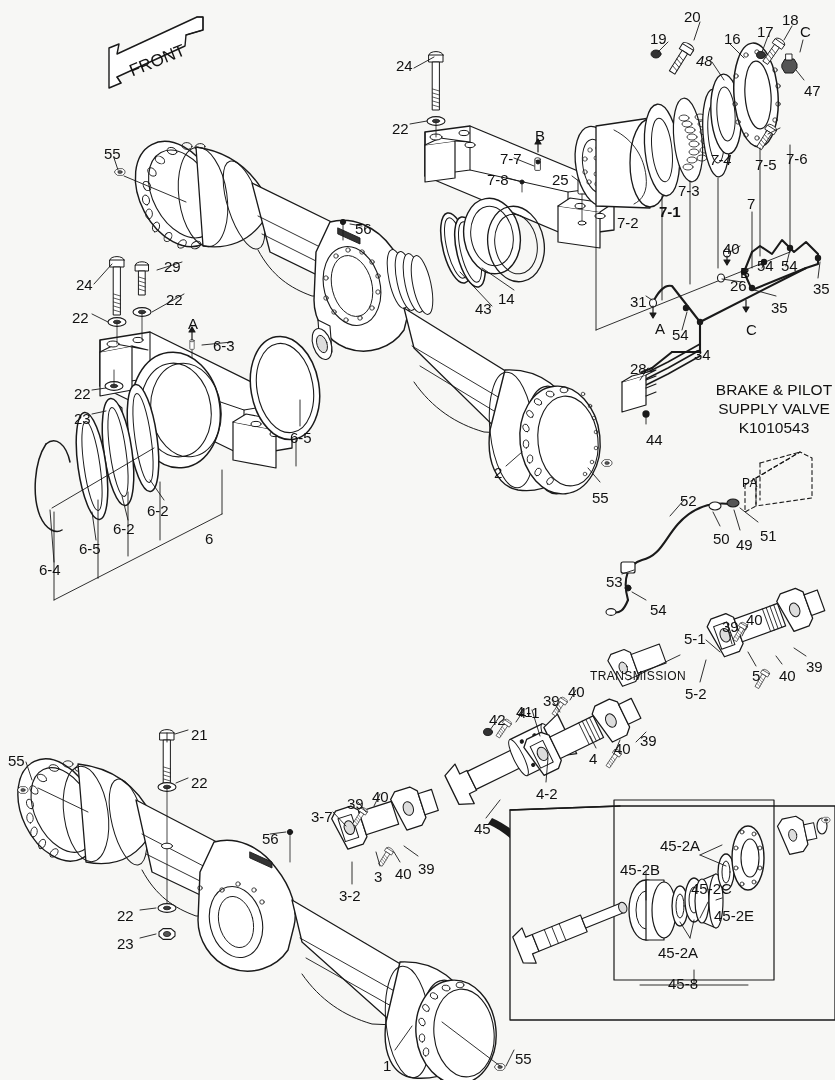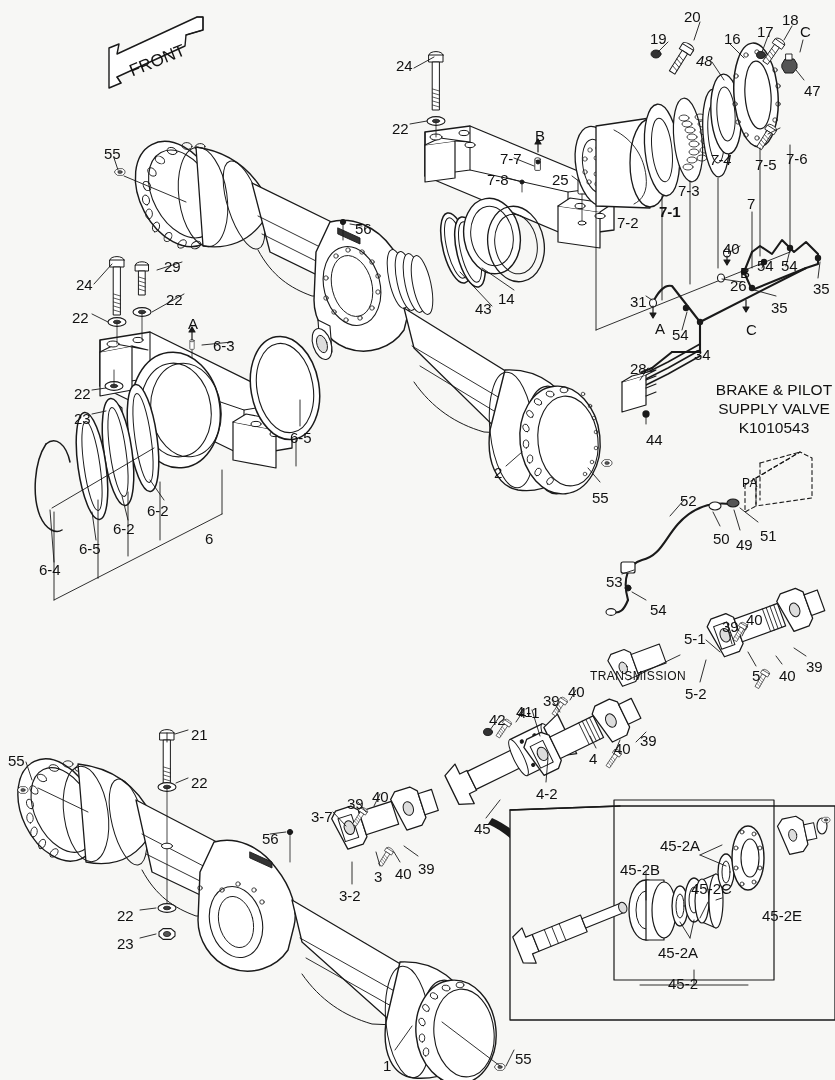--- a/index.html
+++ b/index.html
@@ -894,19 +894,19 @@
       <div class="lbl" style="left: 474px; top: 821px;">45</div>
       <div class="lbl" style="left: 311px; top: 809px;">3-7</div>
       <div class="lbl" style="left: 347px; top: 796px;">39</div>
       <div class="lbl" style="left: 372px; top: 789px;">40</div>
       <div class="lbl" style="left: 374px; top: 869px;">3</div>
       <div class="lbl" style="left: 395px; top: 866px;">40</div>
       <div class="lbl" style="left: 418px; top: 861px;">39</div>
       <div class="lbl" style="left: 339px; top: 888px;">3-2</div>
       <div class="lbl" style="left: 660px; top: 838px;">45-2A</div>
       <div class="lbl" style="left: 620px; top: 862px;">45-2B</div>
-      <div class="lbl" style="left: 714px; top: 908px; margin-left: 48px;">45-2E</div>
+      <div class="lbl" style="left: 714px; top: 908px;">45-2E</div>
       <div class="lbl" style="left: 672px; top: 881px; margin-left: 19px;">45-2C</div>
       <div class="lbl" style="left: 658px; top: 945px;">45-2A</div>
-      <div class="lbl" style="left: 668px; top: 976px;">45-2</div>
+      <div class="lbl" style="left: 668px; top: 976px;">45-8</div>
     </div>
 
 </div>
 
 </body></html>

